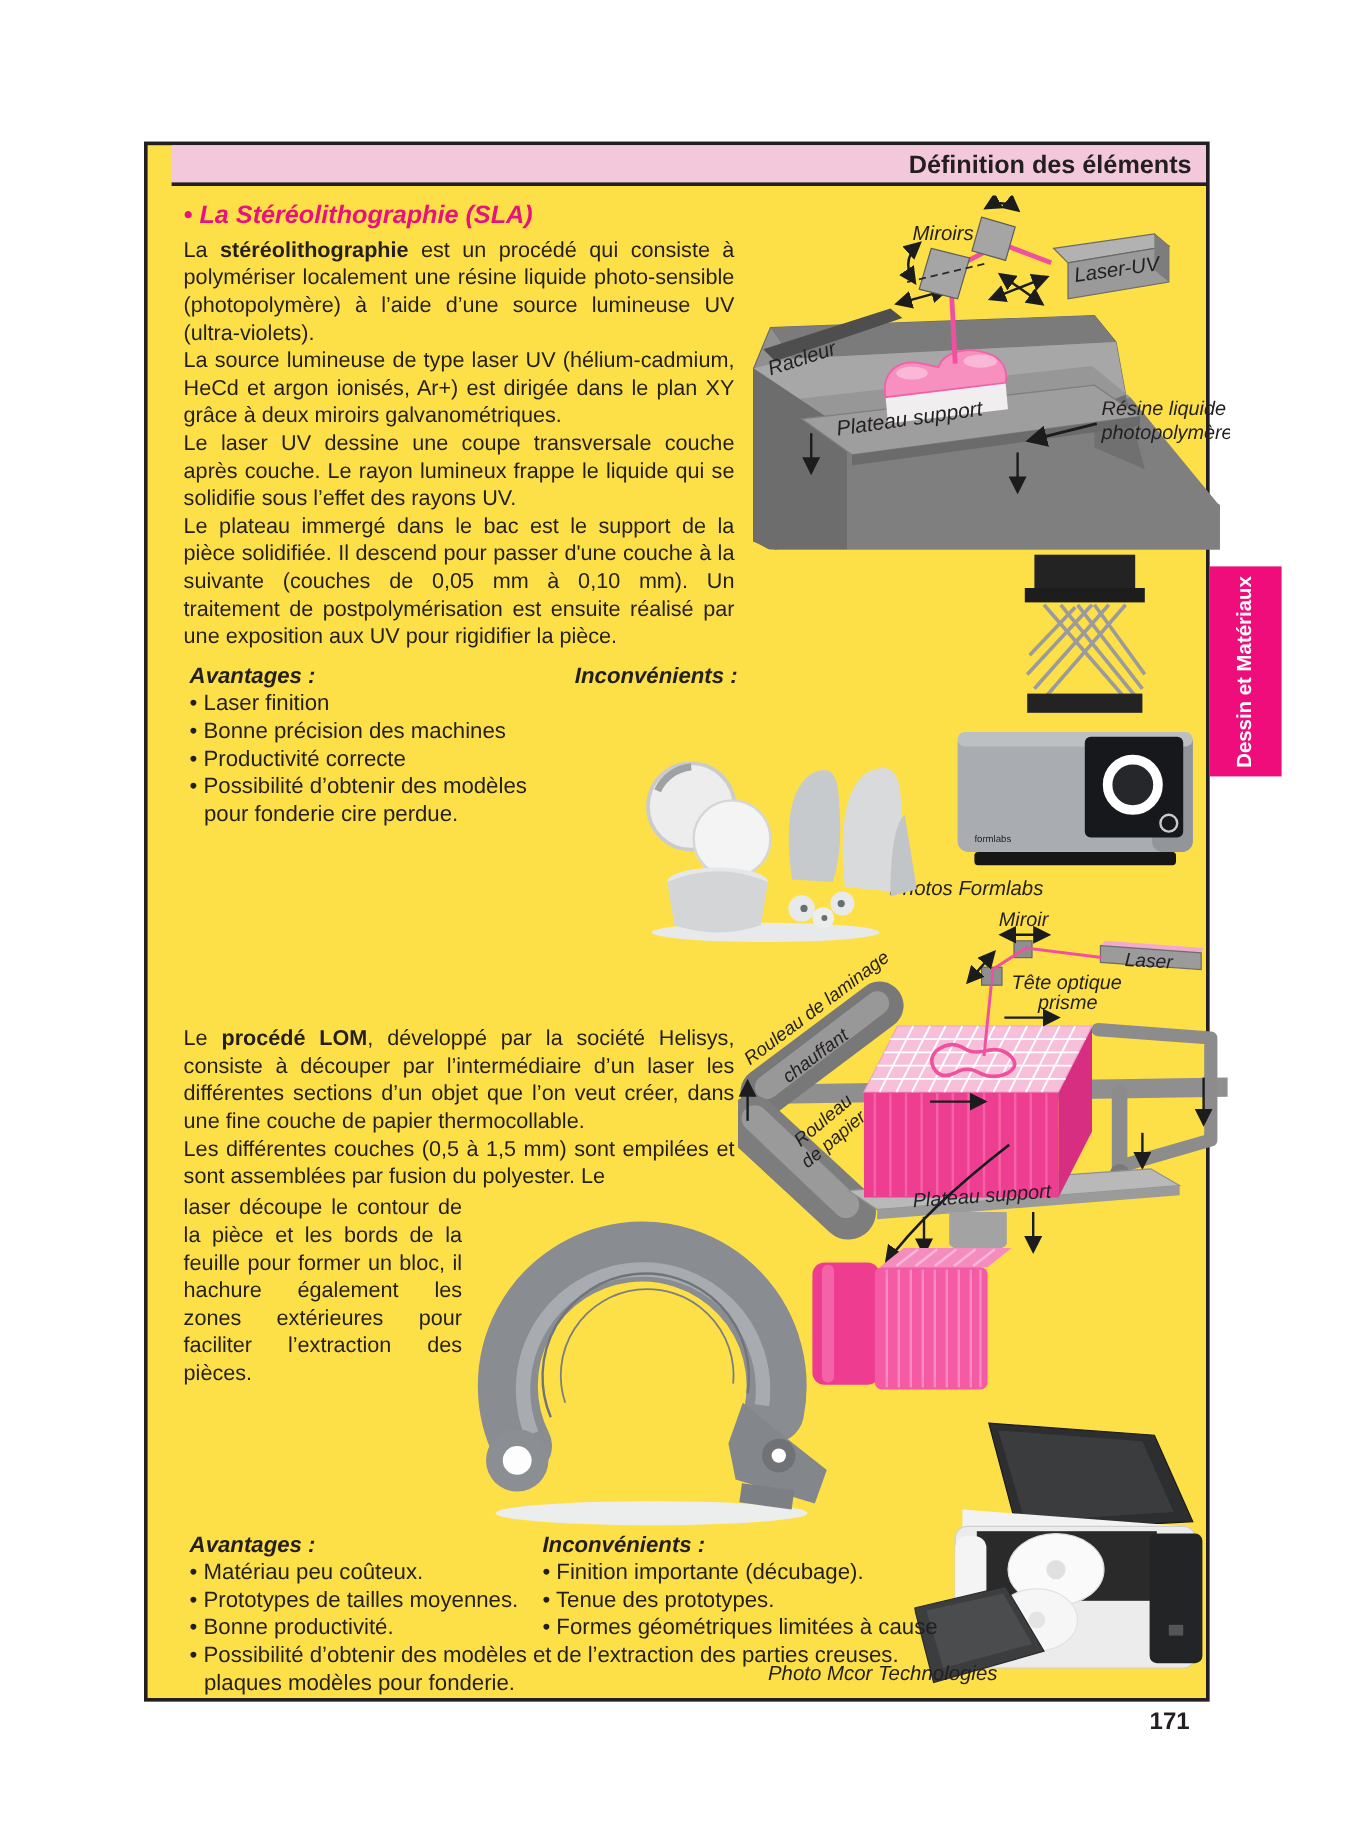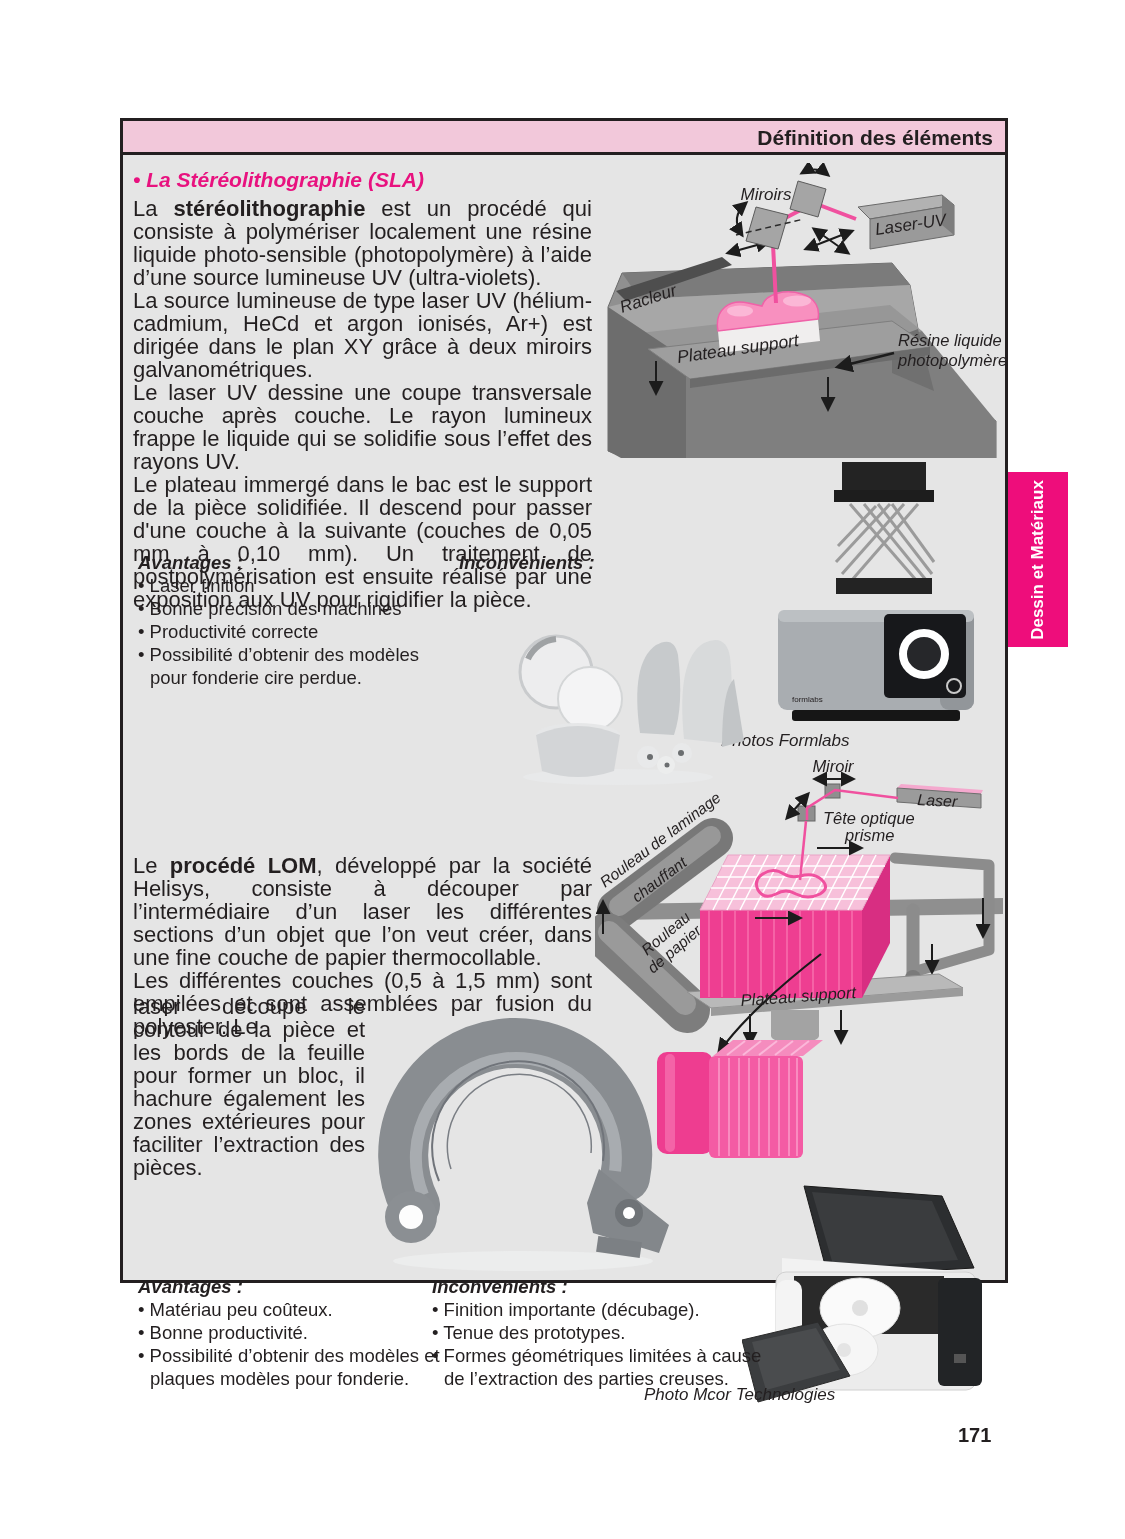--- a/index.html
+++ b/index.html
@@ -1,28 +1,28 @@
 <!DOCTYPE html>
 <html><head>
 <meta charset="utf-8">
 <style>
   * { margin:0; padding:0; box-sizing:border-box; }
   html,body { width:1125px; height:1539px; background:#ffffff; font-family:"Liberation Sans",sans-serif; color:#231f20; }
   .page { position:relative; width:1125px; height:1539px; overflow:hidden; background:#fff; }
 
-  .content-box { position:absolute; left:120px; top:118px; width:888px; height:1165px;
-                 border:3px solid #231f20; background:#e5e5e5; }
+  .content-box { position:absolute; left:120px; top:118px; width:888px; height:1300px;
+                 border:3px solid #231f20; background:#fde047;padding-left:20px; }
   .inner { position:relative; width:100%; height:100%; }
 
   .header-bar { position:absolute; left:0; top:0; width:100%; height:34px; background:#f2c8da;
                 border-bottom:3px solid #231f20; text-align:right; line-height:33px;
                 font-weight:bold; font-size:21px; padding-right:12px; }
 
   .sec-title { position:absolute; font-weight:bold; font-size:21px; color:#e8127f; white-space:nowrap;font-style:italic; }
-  .body-col  { position:absolute; font-size:22px; line-height:23px; text-align:justify; }
+  .body-col  { position:absolute; font-size:18px; line-height:23px; text-align:justify; }
   .body-col p { margin:0; }
 
   .list { position:absolute; font-size:18.5px; line-height:23px; }
   .list-title { font-style:italic; font-weight:bold; }
   .list ul { list-style:none; }
   .list li { padding-left:12px; text-indent:-12px; }
 
   .caption { position:absolute; font-style:italic; font-size:17px; white-space:nowrap; }
 
   .side-tab { position:absolute; left:1008px; top:472px; width:60px; height:175px; background:#ee0d7b;
@@ -339,35 +339,36 @@
         <rect x="212" y="174" width="12" height="9" fill="#555"></rect>
         <rect x="34" y="100" width="26" height="108" rx="10" fill="#f4f4f4"></rect>
         <polygon points="0,160 76,142 108,196 16,222" fill="#3b3d3f" stroke="#2a2a2a"></polygon>
         <polygon points="10,162 74,148 98,190 24,210" fill="#4a4c4e"></polygon>
       </svg>
 
       <div class="list" style="left:15px; top:1154px; width:305px;">
         <div class="list-title">Avantages :</div>
         <ul>
           <li>• Matériau peu coûteux.</li>
+          <li>• Prototypes de tailles moyennes.</li>
           <li>• Bonne productivité.</li>
           <li>• Possibilité d’obtenir des modèles et plaques modèles pour fonderie.</li>
         </ul>
       </div>
 
       <div class="list" style="left:309px; top:1154px; width:332px;">
         <div class="list-title">Inconvénients :</div>
         <ul>
           <li>• Finition importante (décubage).</li>
           <li>• Tenue des prototypes.</li>
           <li>• Formes géométriques limitées à cause de l’extraction des parties creuses.</li>
         </ul>
       </div>
 
-      <div class="caption" style="left:521px; top:1264px;">Photo Mcor Technologies</div>
+      <div class="caption" style="left:497px; top:1264px;">Photo Mcor Technologies</div>
 
     </div>
   </div>
 
   <div class="side-tab">
     <span>Dessin et Matériaux</span>
   </div>
 
   <div class="page-num">171</div>
 

